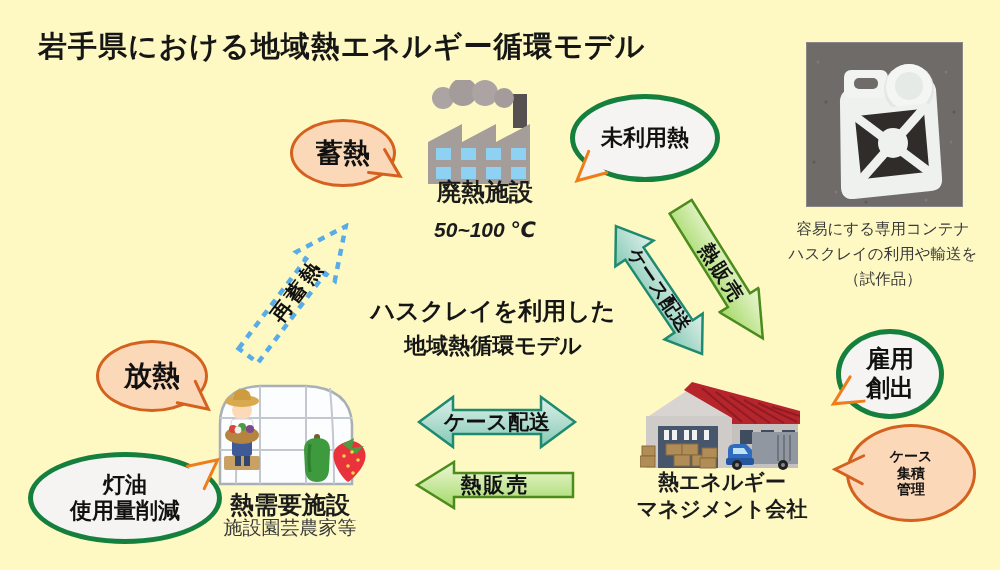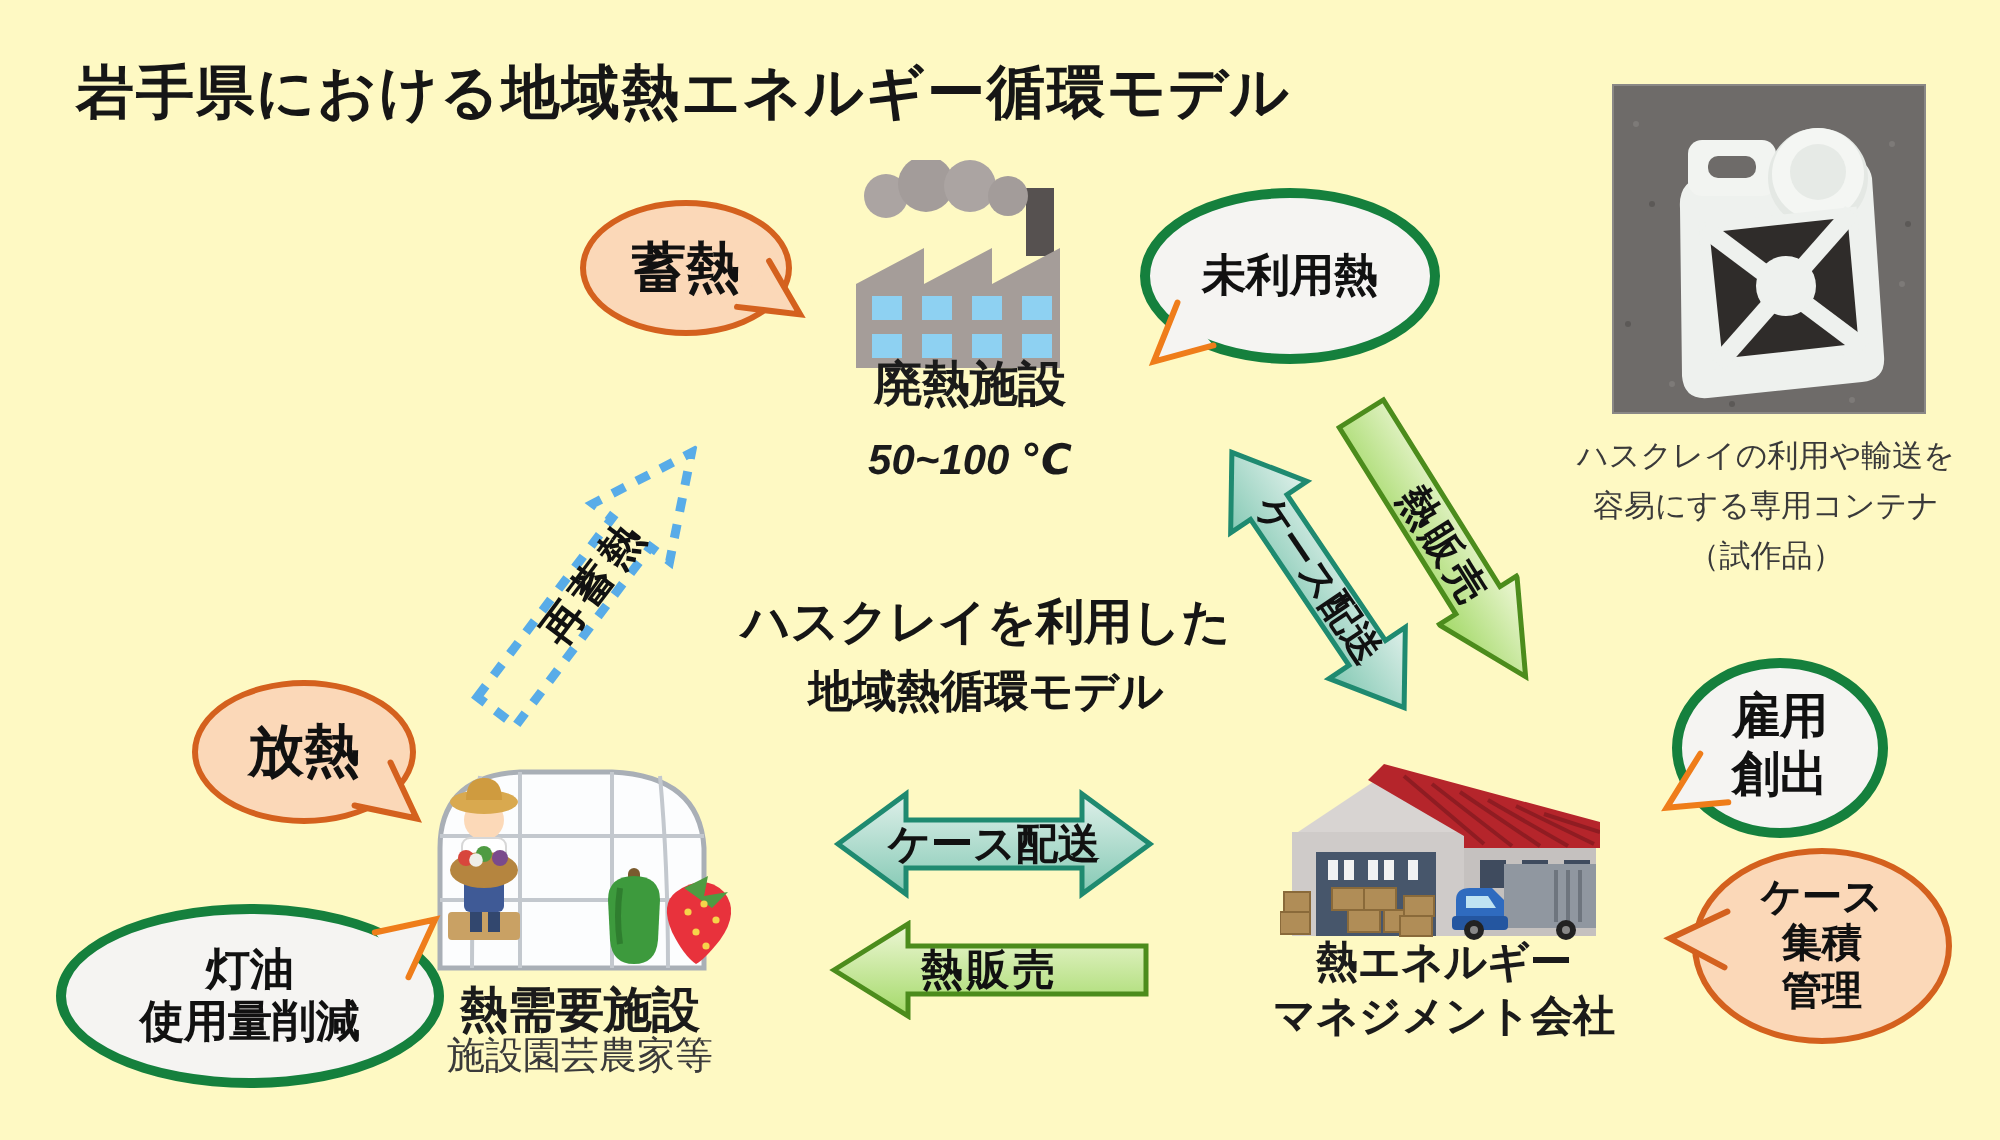--- a/index.html
+++ b/index.html
@@ -62,21 +62,21 @@
         <rect x="91" y="68" width="15" height="12"></rect>
       <rect x="16" y="87" width="15" height="12"></rect>
         <rect x="41" y="87" width="15" height="12"></rect>
       <rect x="66" y="87" width="15" height="12"></rect>
         <rect x="91" y="87" width="15" height="12"></rect>
     </g>
   </svg>
   <div class="nodelabel" style="left:400px;top:176px;width:170px;font-size:24px;">廃熱施設</div>
   <div class="nodelabel" style="left:400px;top:218px;width:170px;font-size:21px;font-style:italic;">50~100 ℃</div>
 
-  <div class="bubble peach" style="left:290px;top:100px;width:100px;height:62px;font-size:27px;">
+  <div class="bubble peach" style="left:290px;top:119px;width:100px;height:62px;font-size:27px;">
     <svg class="tail" viewBox="0 0 36 32" style="right:-13px;bottom:-1px;transform:rotate(-55deg);">
       <polygon class="fill-peach" points="4,2 32,2 19,30"></polygon>
       <path class="edge-dark" d="M4,2 L19,30 L32,2"></path>
     </svg>
     <span>蓄熱</span>
   </div>
 
   <div class="bubble white" style="left:570px;top:94px;width:140px;height:78px;font-size:22px;">
     <svg class="tail" viewBox="0 0 36 32" style="left:-6px;bottom:-10px;transform:rotate(50deg);">
       <polygon class="fill-white" points="4,2 32,2 19,30"></polygon>
@@ -106,22 +106,22 @@
       <circle cx="103" cy="47" r="25" fill="#e4e8e4"></circle>
       <circle cx="103" cy="45" r="23" fill="#f4f6f3"></circle>
       <circle cx="103" cy="44" r="14" fill="#e6eae6"></circle>
       <polygon points="46,72 120,64 126,132 53,140" fill="#2f2c2a" stroke="#eef1ee" stroke-width="5"></polygon>
       <line x1="46" y1="72" x2="126" y2="132" stroke="#eef1ee" stroke-width="9"></line>
       <line x1="120" y1="64" x2="53" y2="140" stroke="#eef1ee" stroke-width="9"></line>
       <circle cx="87" cy="101" r="15" fill="#eef1ee"></circle>
     </svg>
   </div>
   <div class="caption" style="left:775px;top:216px;width:216px;">
+    <div>容易にする専用コンテナ</div>
     <div>ハスクレイの利用や輸送を</div>
-    <div>容易にする専用コンテナ</div>
     <div>（試作品）</div>
   </div>
 
   <div class="centerlabel" style="left:363px;top:295px;width:260px;">
     <div style="font-size:24px;">ハスクレイを利用した</div>
     <div style="font-size:22px;margin-top:4px;">地域熱循環モデル</div>
   </div>
 
   <div class="arrowbox" style="left:212px;top:263px;width:170px;height:56px;transform:rotate(-53deg);">
     <svg viewBox="0 0 170 56">
@@ -283,21 +283,21 @@
 
   <div class="bubble white" style="left:836px;top:329px;width:98px;height:80px;font-size:24px;">
     <svg class="tail" viewBox="0 0 36 32" style="left:-14px;bottom:2px;transform:rotate(60deg);">
       <polygon class="fill-white" points="4,2 32,2 19,30"></polygon>
       <path class="edge-light" d="M4,2 L19,30 L32,2"></path>
     </svg>
     <span>雇用</span>
     <span>創出</span>
   </div>
 
-  <div class="bubble peach" style="left:846px;top:424px;width:124px;height:92px;font-size:20px;line-height:1.18;">
+  <div class="bubble peach" style="left:846px;top:424px;width:124px;height:92px;font-size:14px;line-height:1.18;">
     <svg class="tail" viewBox="0 0 36 32" style="left:-18px;top:26px;transform:rotate(93deg);">
       <polygon class="fill-peach" points="4,2 32,2 19,30"></polygon>
       <path class="edge-dark" d="M4,2 L19,30 L32,2"></path>
     </svg>
     <span>ケース</span>
     <span>集積</span>
     <span>管理</span>
   </div>
 
 </div>

